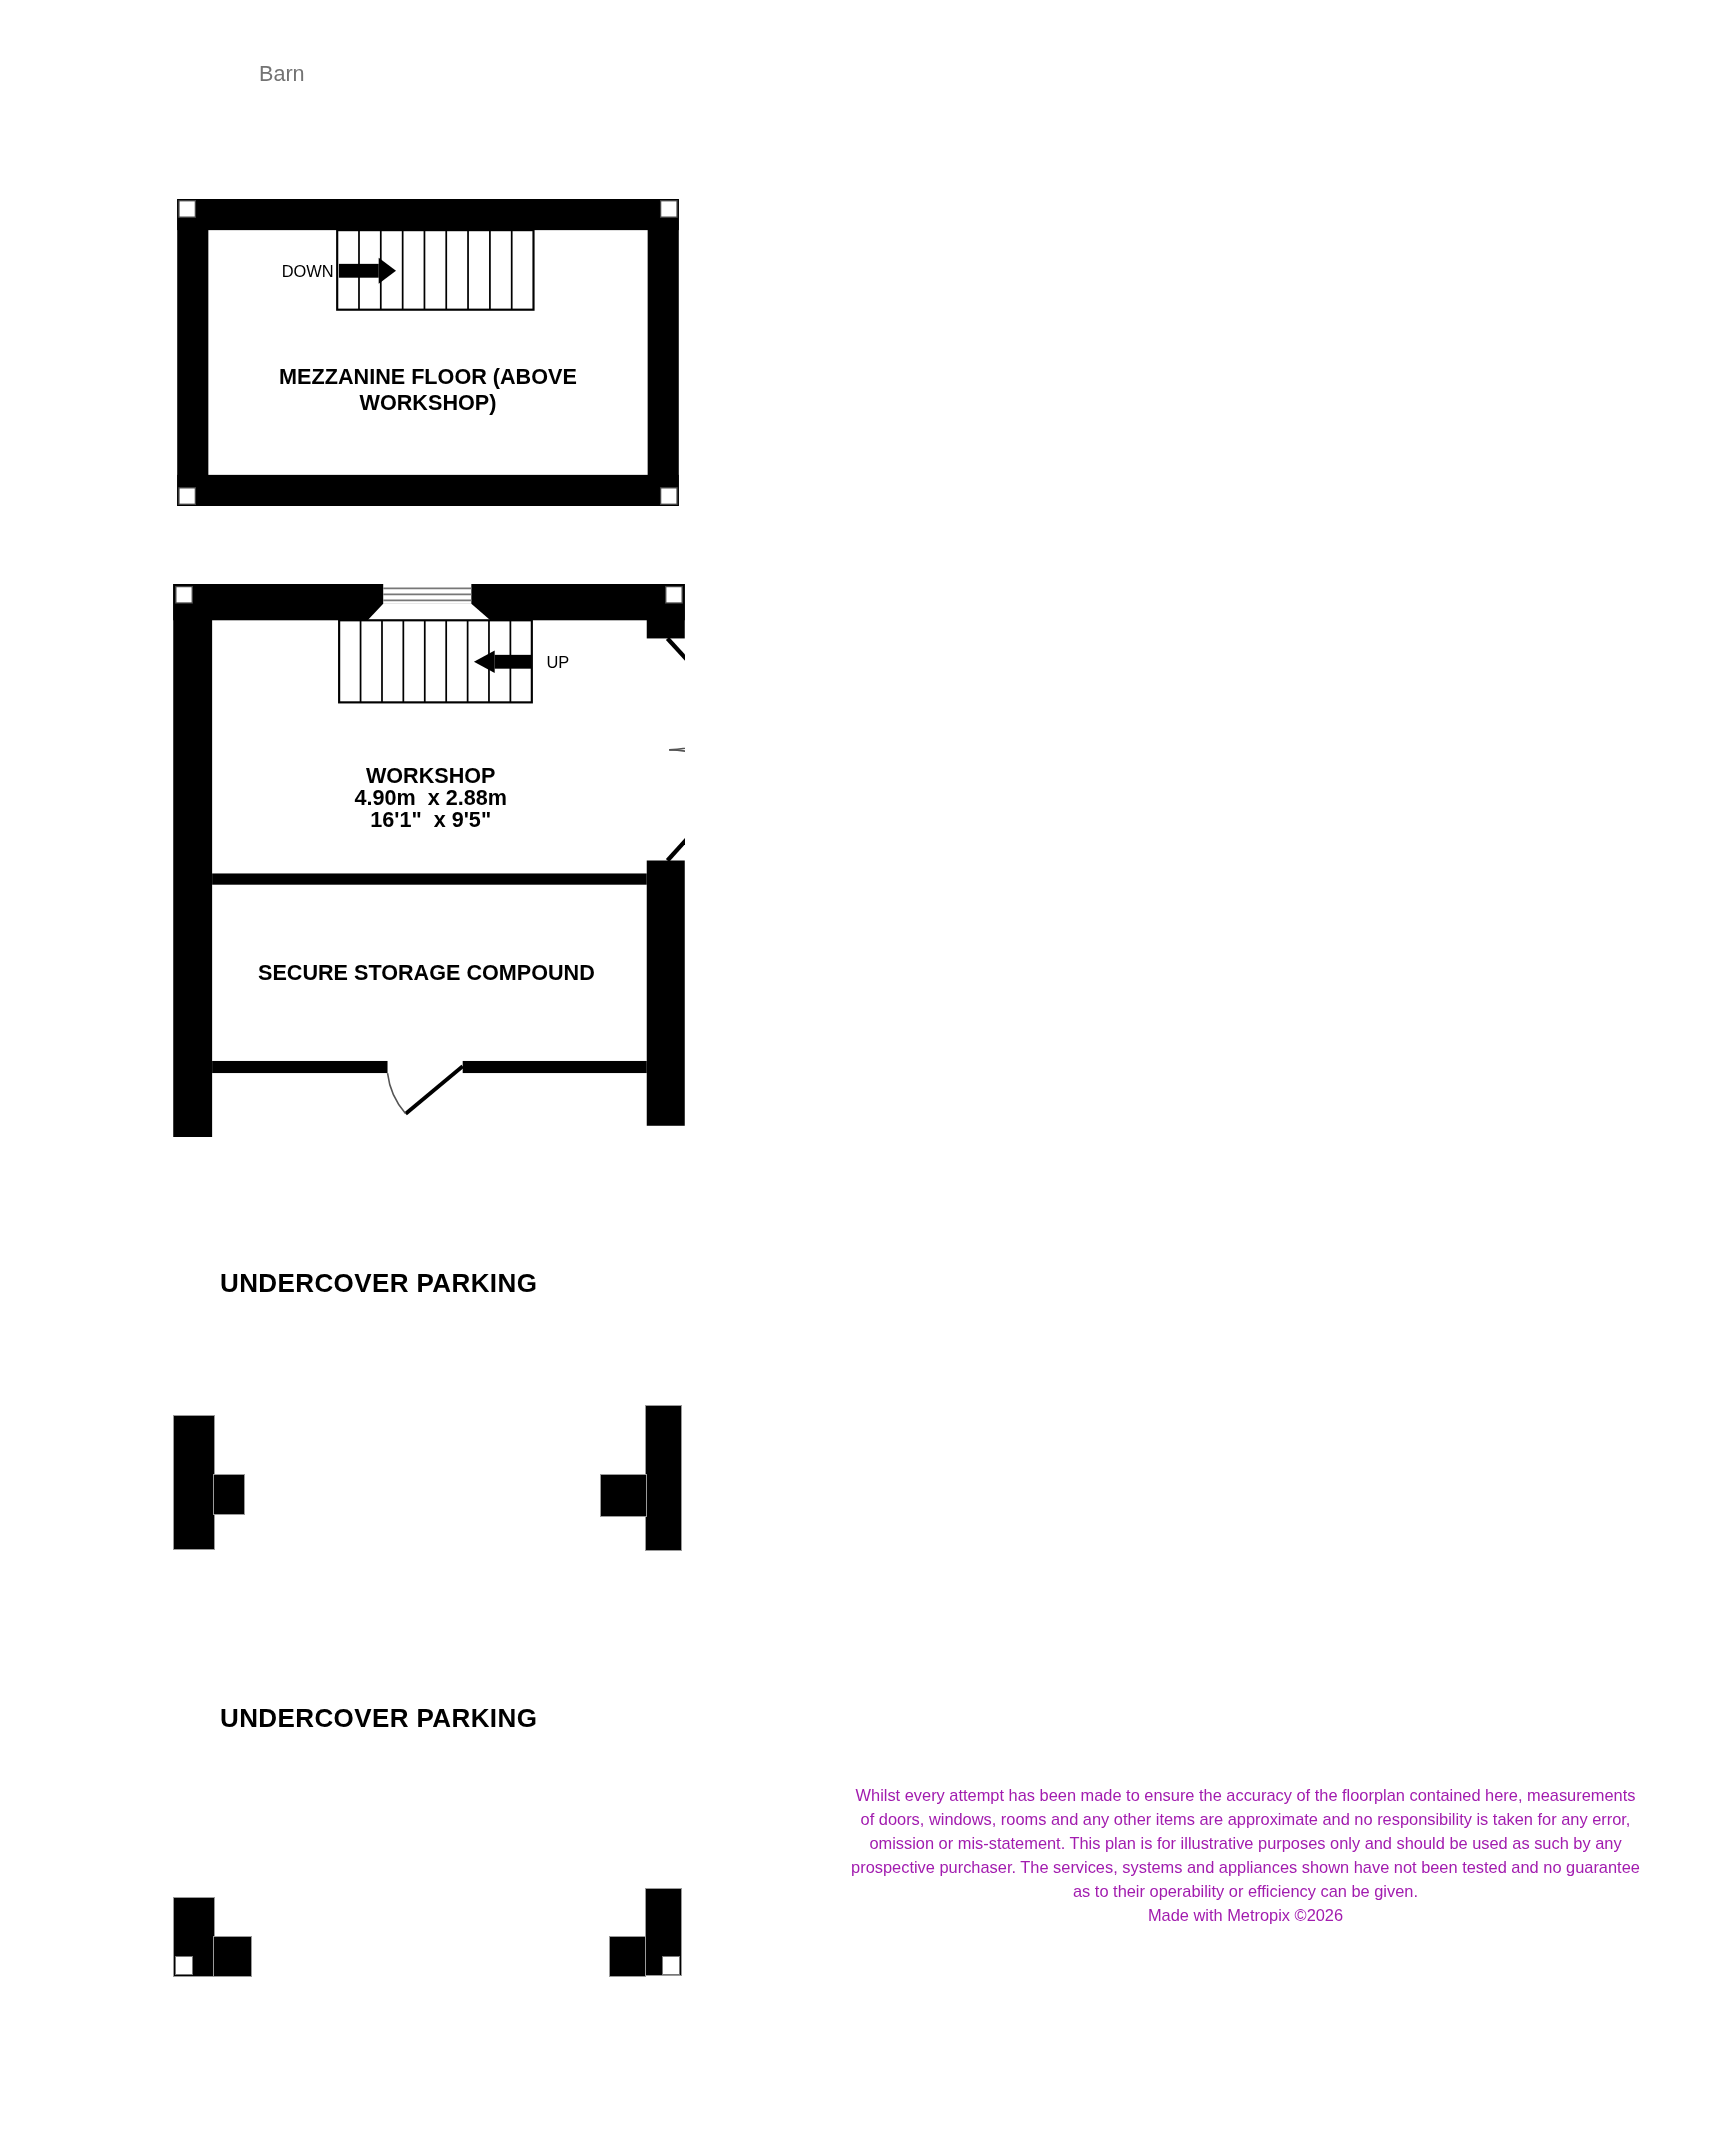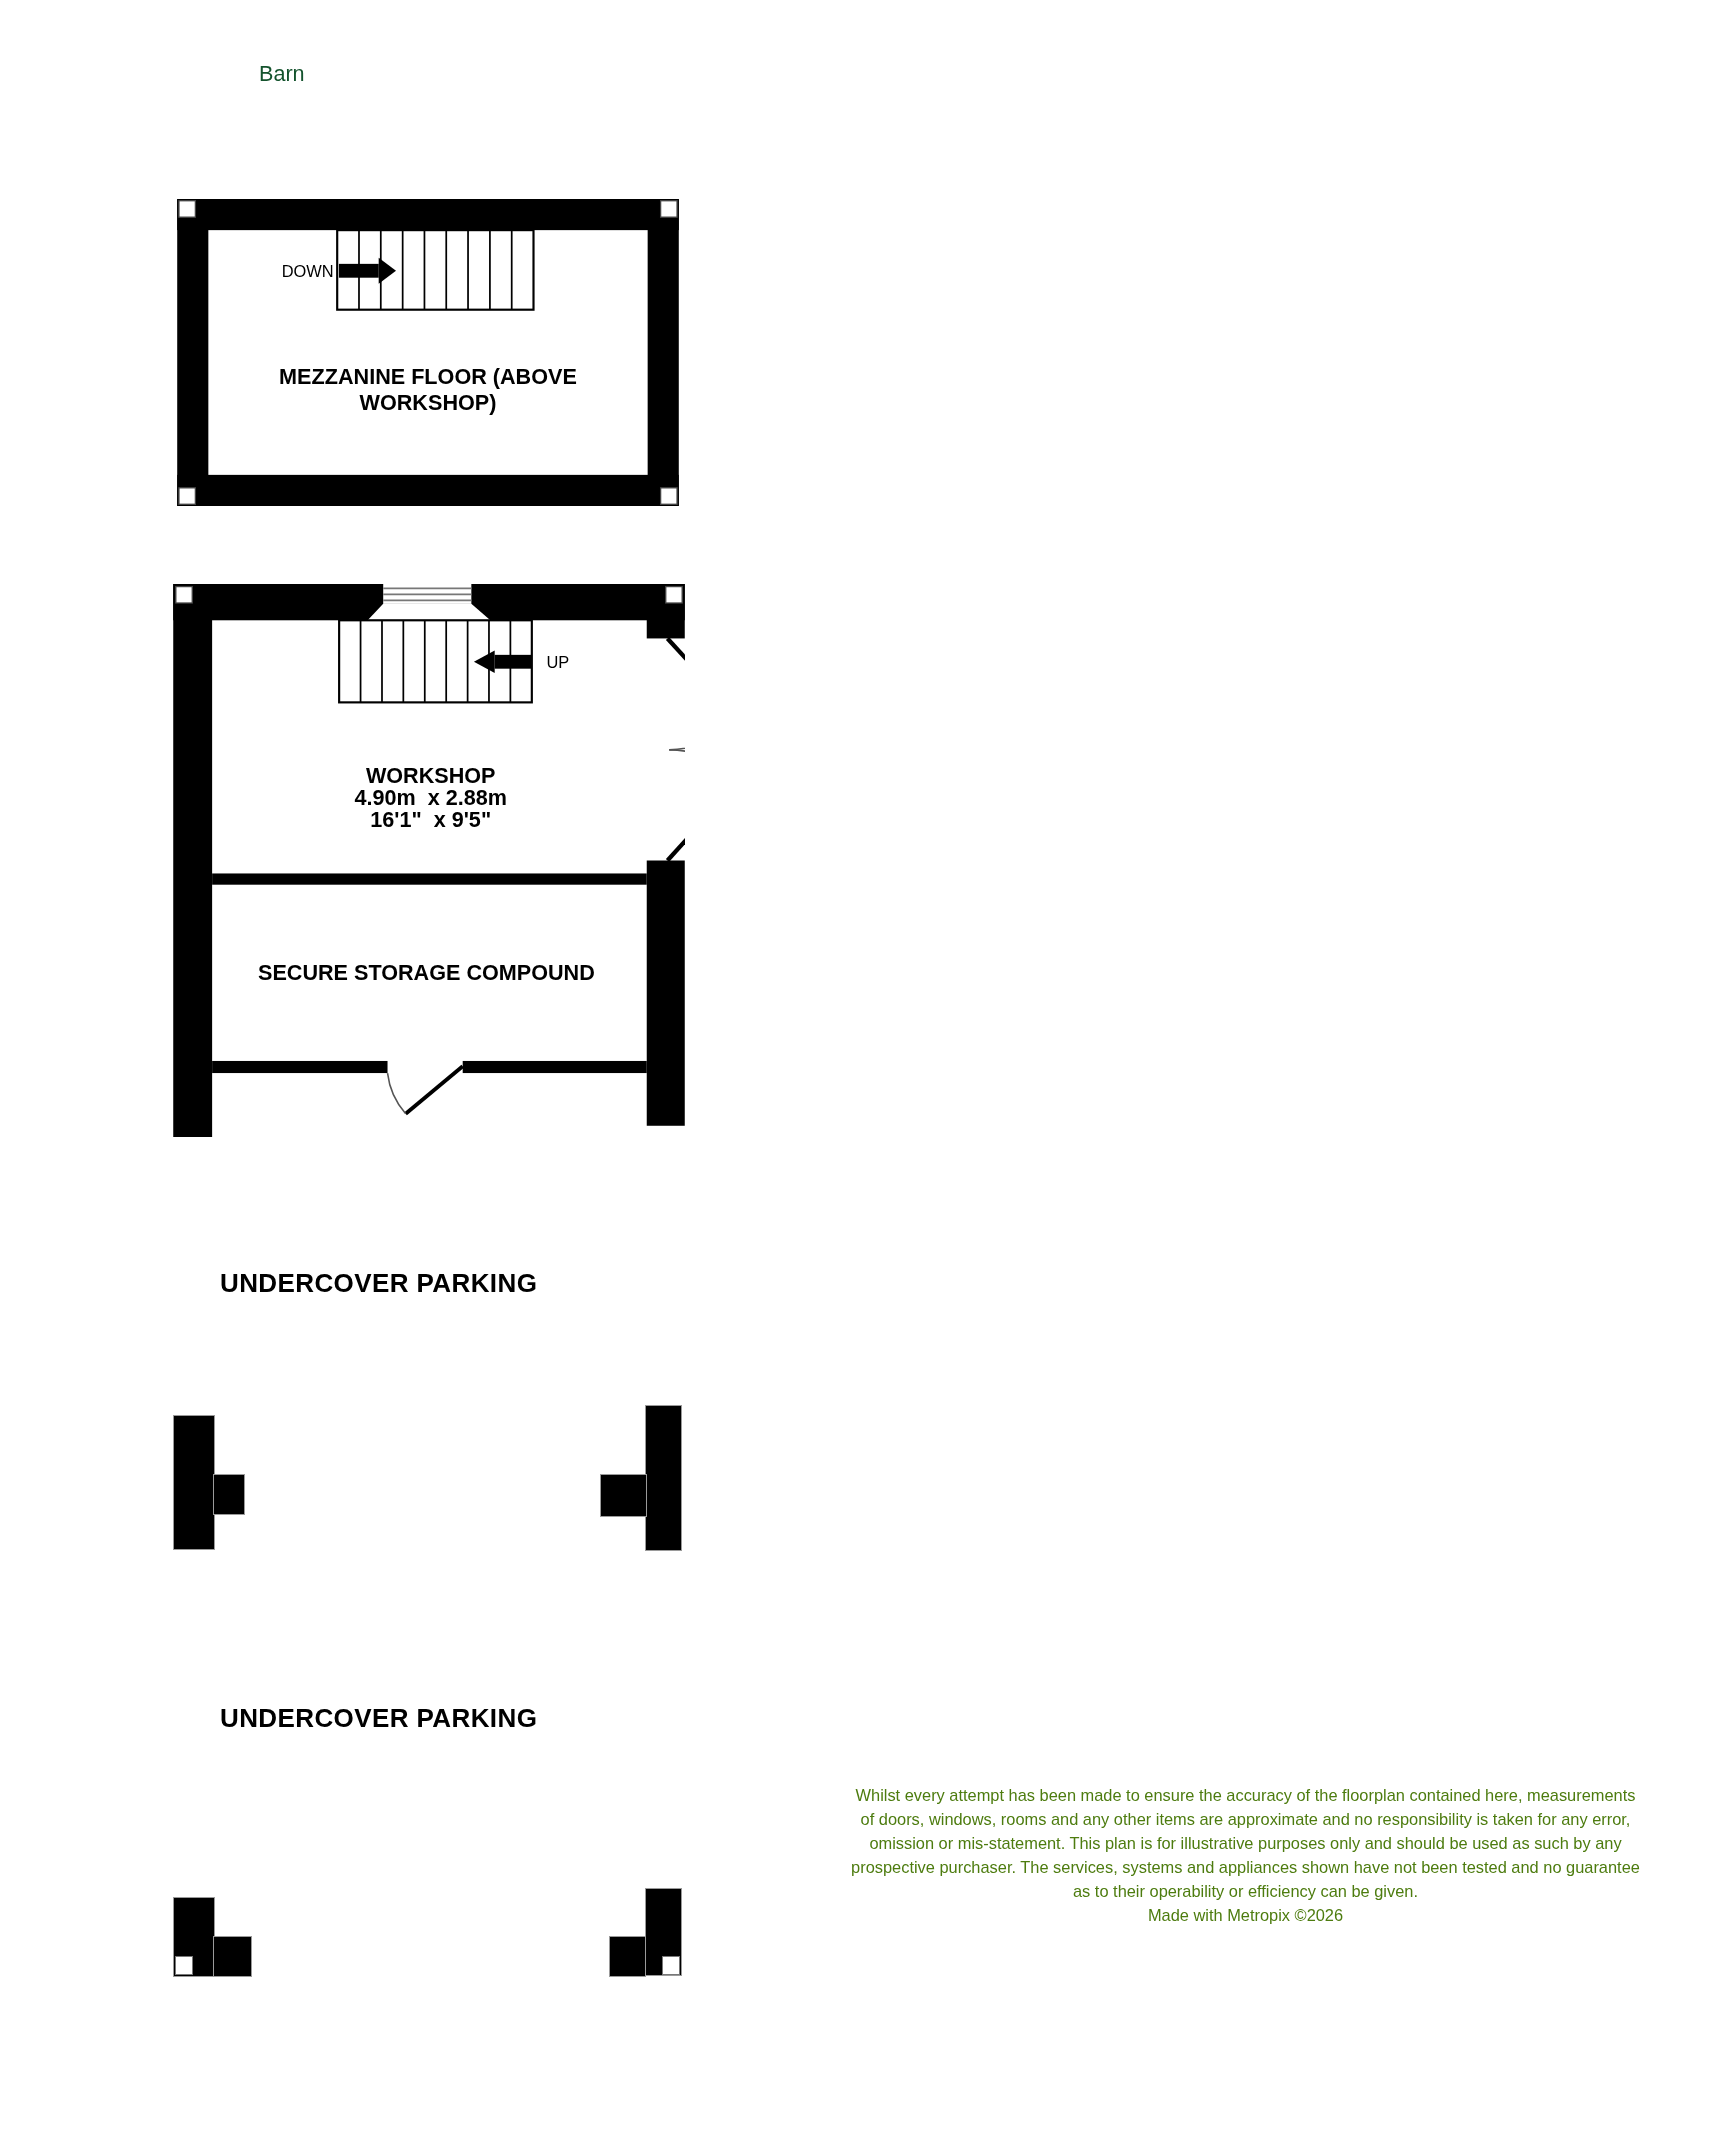--- a/index.html
+++ b/index.html
@@ -9,35 +9,35 @@
     height: 2150px;
     background: #ffffff;
     font-family: "Liberation Sans", sans-serif;
     color: #000;
     overflow: hidden;
   }
   .abs { position: absolute; }
   .title {
     font-size: 21.6px;
     font-weight: 400;
-    color: #14532d;
+    color: #737373;
   }
   .parking-title {
     font-size: 26px;
     font-weight: bold;
     letter-spacing: 0.4px;
     width: 415px;
   }
   .disclaimer {
     font-size: 16.4px;
     line-height: 24px;
     text-align: center;
     white-space: pre-line;
     width: 865px;
-    color: #4d7c0f;
+    color: #a21caf;
   }
   .wallblock { background: #000; outline: 0.9px solid #9a9a9a; }
   .notch { background: #fff; border: 0.9px solid #777; box-sizing: border-box; }
   svg text { font-family: "Liberation Sans", sans-serif; fill: #000; }
   svg text.room-label { font-weight: bold; font-size: 25px; }
   svg text.stair-label { font-size: 19px; font-weight: 400; }
 </style>
 </head>
 <body>
 

